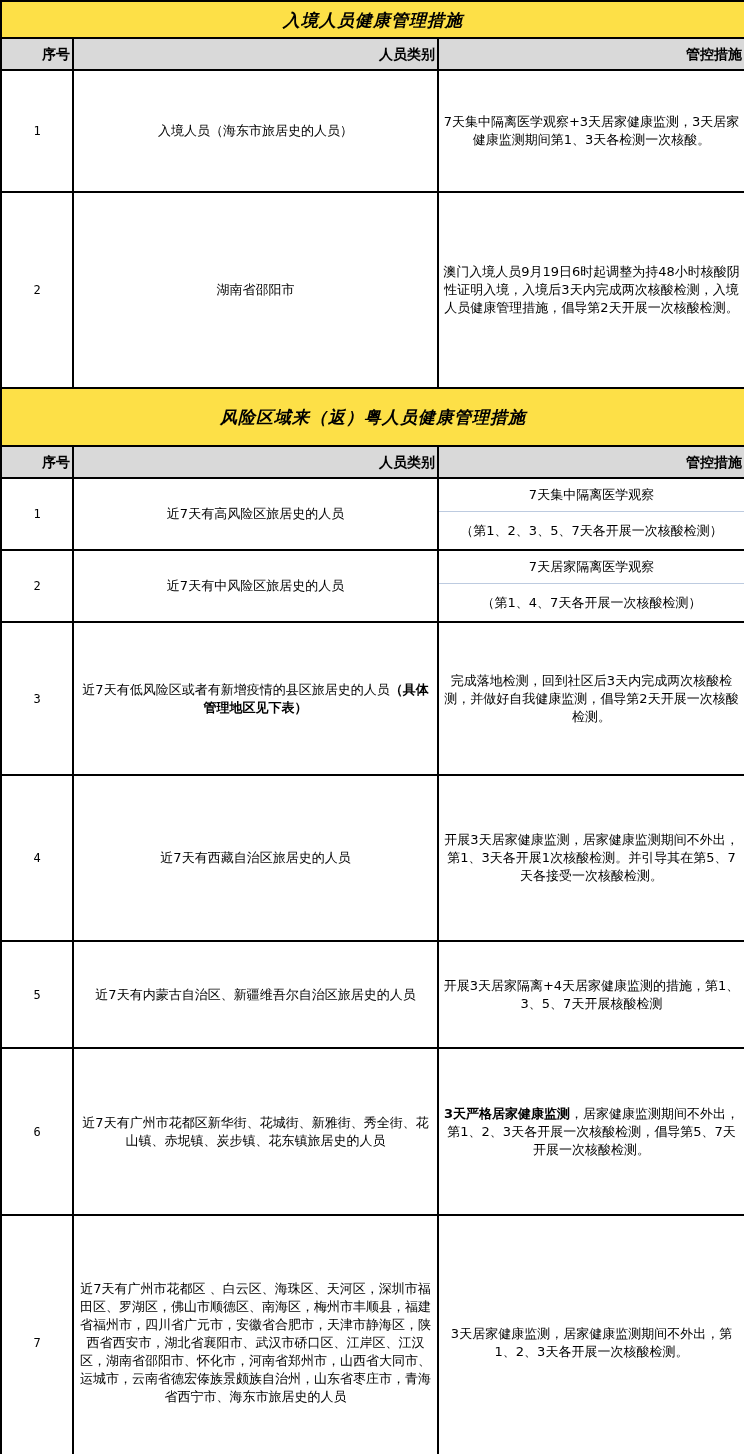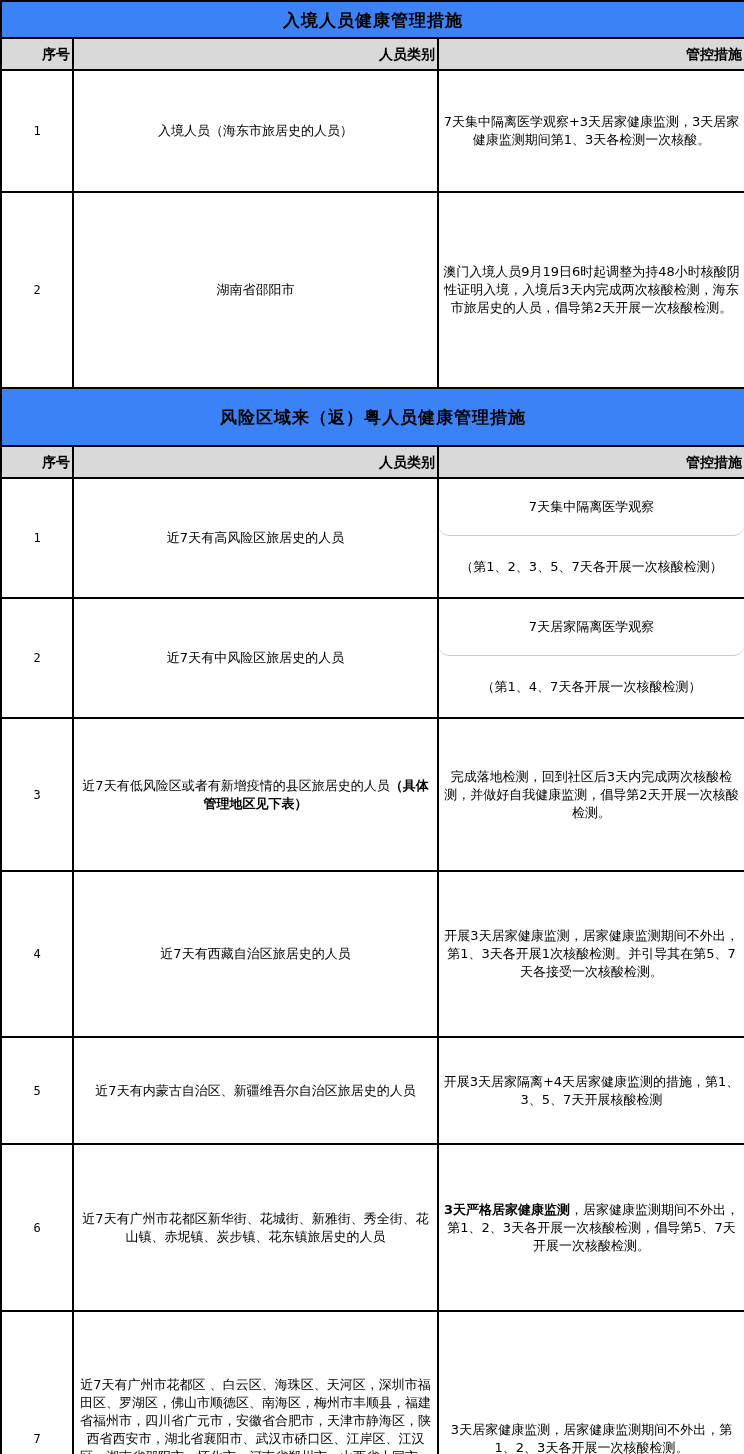--- a/index.html
+++ b/index.html
@@ -1,24 +1,24 @@
 <!DOCTYPE html>
 <html><head>
 <meta charset="utf-8">
 <style>
   html, body { margin: 0; padding: 0; background: #ffffff; }
   body { width: 744px; height: 1454px; overflow: hidden; font-family: "DejaVu Sans", "Liberation Sans", sans-serif; color: #000; }
   .sheet { position: relative; width: 744px; }
   table { border-collapse: collapse; width: 744px; table-layout: fixed; }
   td { border: 2px solid #000; text-align: center; vertical-align: middle; font-size: 13px; line-height: 18px; padding: 0 2px; word-break: break-all; }
-  .title td { background: #3b82f6; font-size: 17px; font-weight: bold; letter-spacing: 1px; }
+  .title td { background: #fde047; font-size: 17px; font-weight: bold; letter-spacing: 1px; font-style: italic; }
   .hdr td { background: #d9d9d9; font-size: 14px; font-weight: bold; text-align: right; }
   .idx { font-family: "DejaVu Sans Mono", monospace; font-size: 12px; }
   .split { padding: 0; }
-  .split .top, .split .bot { display: flex; align-items: center; justify-content: center; padding: 12px 4px; border-radius: 10px; }
+  .split .top, .split .bot { display: flex; align-items: center; justify-content: center; padding: 0 4px; }
   .split .top { border-bottom: 1px solid #bdcbe0; }
   b { font-weight: bold; }
 </style>
 </head>
 <body>
 
 <div class="sheet">
 <table>
   <colgroup>
         <col style="width:72px">
@@ -36,21 +36,21 @@
     <td>管控措施</td>
   </tr>
   <tr style="height:122px">
     <td class="idx">1</td>
     <td>入境人员（海东市旅居史的人员）</td>
     <td>7天集中隔离医学观察+3天居家健康监测，3天居家健康监测期间第1、3天各检测一次核酸。</td>
   </tr>
   <tr style="height:196px">
     <td class="idx">2</td>
     <td>湖南省邵阳市</td>
-    <td>澳门入境人员9月19日6时起调整为持48小时核酸阴性证明入境，入境后3天内完成两次核酸检测，海东市旅居史的人员，倡导第2天开展一次核酸检测。</td>
+    <td>澳门入境人员9月19日6时起调整为持48小时核酸阴性证明入境，入境后3天内完成两次核酸检测，入境人员健康管理措施，倡导第2天开展一次核酸检测。</td>
   </tr>
 
   <tr class="title" style="height:58px">
     <td colspan="3">风险区域来（返）粤人员健康管理措施</td>
   </tr>
   <tr class="hdr" style="height:32px">
     <td>序号</td>
     <td>人员类别</td>
     <td>管控措施</td>
   </tr>

